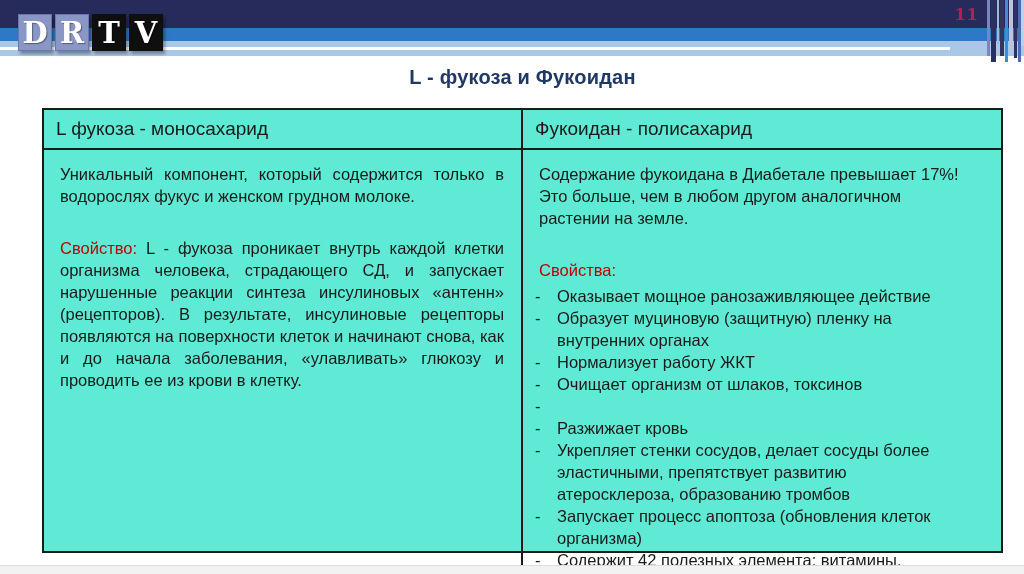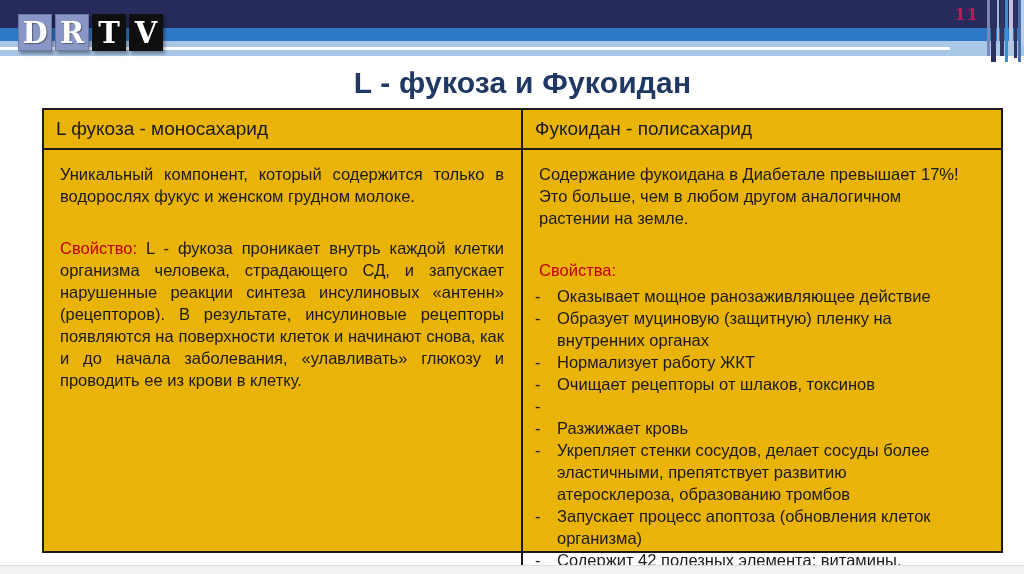--- a/index.html
+++ b/index.html
@@ -46,26 +46,26 @@
     width:34px;height:37px;display:flex;align-items:center;justify-content:center;
     font-family:"DejaVu Serif", serif;font-weight:bold;font-size:29px;color:#ffffff;
     box-shadow:2px 3px 3px rgba(0,0,0,0.35);
     text-shadow:1px 1px 1px rgba(0,0,0,0.4);
   }
   .logo-box.light{background:var(--logo-light-box);border:1px solid #6b77a8;box-sizing:border-box;}
   .logo-box.dark{background:var(--logo-dark-box);}
   
   .title{
     position:absolute;left:42px;top:66px;width:961px;text-align:center;
-    font-size:30px;font-weight:bold;color:var(--title-text);letter-spacing:0.2px;
+    font-size:20px;font-weight:bold;color:var(--title-text);letter-spacing:0.2px;
   }
   
   .table{
     position:absolute;left:42px;top:108px;width:961px;height:445px;
-    border:2px solid var(--table-border);box-sizing:border-box;background:#eab308;
+    border:2px solid var(--table-border);box-sizing:border-box;background:#5eead4;
     display:grid;grid-template-columns:479px 1fr;grid-template-rows:40px 1fr;
   }
   .cell{box-sizing:border-box;}
   .cell.col-left{border-right:2px solid var(--table-border);}
   .cell.row-head{border-bottom:2px solid var(--table-border);display:flex;align-items:center;
     font-size:19px;padding:4px 12px;}
   .cell.row-body{padding:9px 13px 8px 12px;font-size:16.5px;line-height:22px;}
   .cell.row-body p{margin:4px;}
   .left-body p.justified{text-align:justify;}
   .spacer-line{height:22px;}
@@ -139,21 +139,21 @@
         <li>
           <span class="bullet">-</span>
           <span class="li-text">Образует муциновую (защитную) пленку на внутренних органах</span>
         </li>
         <li>
           <span class="bullet">-</span>
           <span class="li-text">Нормализует работу ЖКТ</span>
         </li>
         <li>
           <span class="bullet">-</span>
-          <span class="li-text">Очищает рецепторы от шлаков, токсинов</span>
+          <span class="li-text">Очищает организм от шлаков, токсинов</span>
         </li>
         <li>
           <span class="bullet">-</span>
         </li>
         <li>
           <span class="bullet">-</span>
           <span class="li-text">Разжижает кровь</span>
         </li>
         <li>
           <span class="bullet">-</span>

